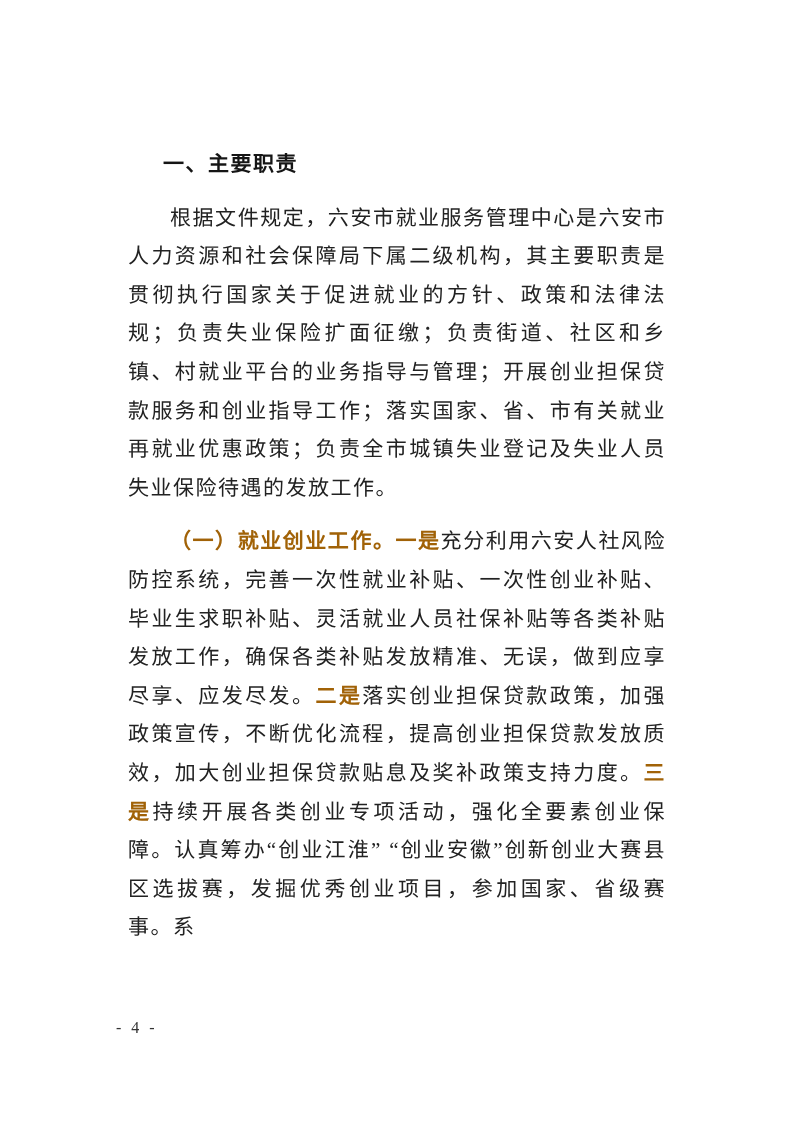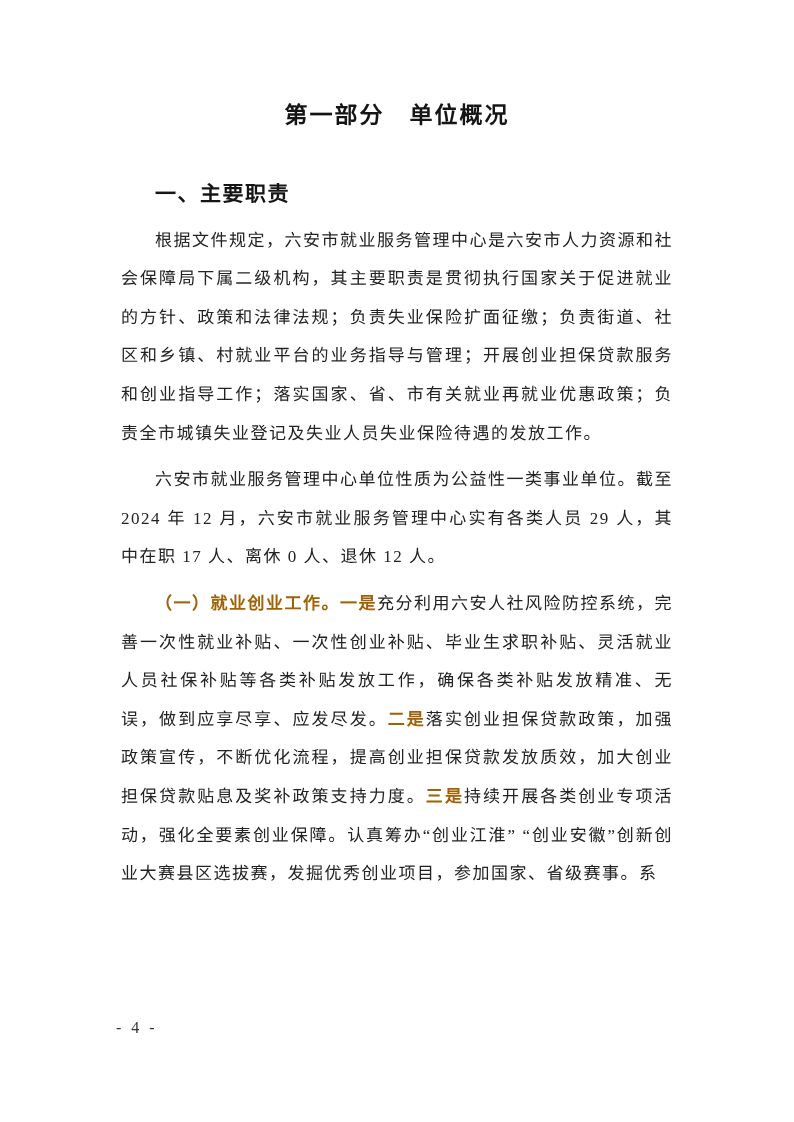--- a/index.html
+++ b/index.html
@@ -21,36 +21,36 @@
     margin: 0;
     font-family: "Liberation Sans", "DejaVu Sans", sans-serif;
     font-weight: 700;
     font-size: 23px;
     line-height: 30px;
     letter-spacing: 2px;
     text-align: center;
     color: #151515;
   }
   .sec-heading {
-    margin: 0;
+    margin: 8px;
     font-family: "Liberation Serif", sans-serif; 
     font-weight: 700;
     font-size: 21px;
     line-height: 38.6px;
     letter-spacing: 1.5px;
     text-indent: 2em;
     color: #151515;
   }
   .sec-heading.first {
     margin-top: 45px;
   }
   .body-para {
-    margin: 8px;
+    margin: 15px;
     font-family: "Liberation Serif", "DejaVu Serif", serif;
-    font-size: 17px;
+    font-size: 21px;
     line-height: 38.6px;
     letter-spacing: 1.5px;
     text-align: justify;
     text-justify: inter-ideograph;
     text-indent: 2em;
     color: #222222;
   }
   .body-para .b {
     font-weight: 700;
     color: #a16207;
@@ -63,29 +63,27 @@
     font-size: 16px;
     letter-spacing: 3px;
     color: #333333;
   }
 </style>
 </head>
 <body>
 
 <div class="page">
 
-  <h1 class="doc-title">第一部分　单位概况</h1>
 
   <section>
     <h2 class="sec-heading first">一、主要职责</h2>
     <p class="body-para"><span class="r">根据文件规定，六安市就业服务管理中心是六安市人力资源和社会保障局下属二级机构，其主要职责是贯彻执行国家关于促进就业的方针、政策和法律法规；负责失业保险扩面征缴；负责街道、社区和乡镇、村就业平台的业务指导与管理；开展创业担保贷款服务和创业指导工作；落实国家、省、市有关就业再就业优惠政策；负责全市城镇失业登记及失业人员失业保险待遇的发放工作。</span></p>
   </section>
 
   <section>
-    <p class="body-para"><span class="r">六安市就业服务管理中心单位性质为公益性一类事业单位。截至 2024 年 12 月，六安市就业服务管理中心实有各类人员 29 人，其中在职 17 人、离休 0 人、退休 12 人。</span></p>
   </section>
 
   <section>
     <p class="body-para"><span class="r b">（一）就业创业工作。一是</span><span class="r">充分利用六安人社风险防控系统，完善一次性就业补贴、一次性创业补贴、毕业生求职补贴、灵活就业人员社保补贴等各类补贴发放工作，确保各类补贴发放精准、无误，做到应享尽享、应发尽发。</span><span class="r b">二是</span><span class="r">落实创业担保贷款政策，加强政策宣传，不断优化流程，提高创业担保贷款发放质效，加大创业担保贷款贴息及奖补政策支持力度。</span><span class="r b">三是</span><span class="r">持续开展各类创业专项活动，强化全要素创业保障。认真筹办“创业江淮” “创业安徽”创新创业大赛县区选拔赛，发掘优秀创业项目，参加国家、省级赛事。系</span></p>
   </section>
 
   <div class="page-number">- 4 -</div>
 
 </div>
 

